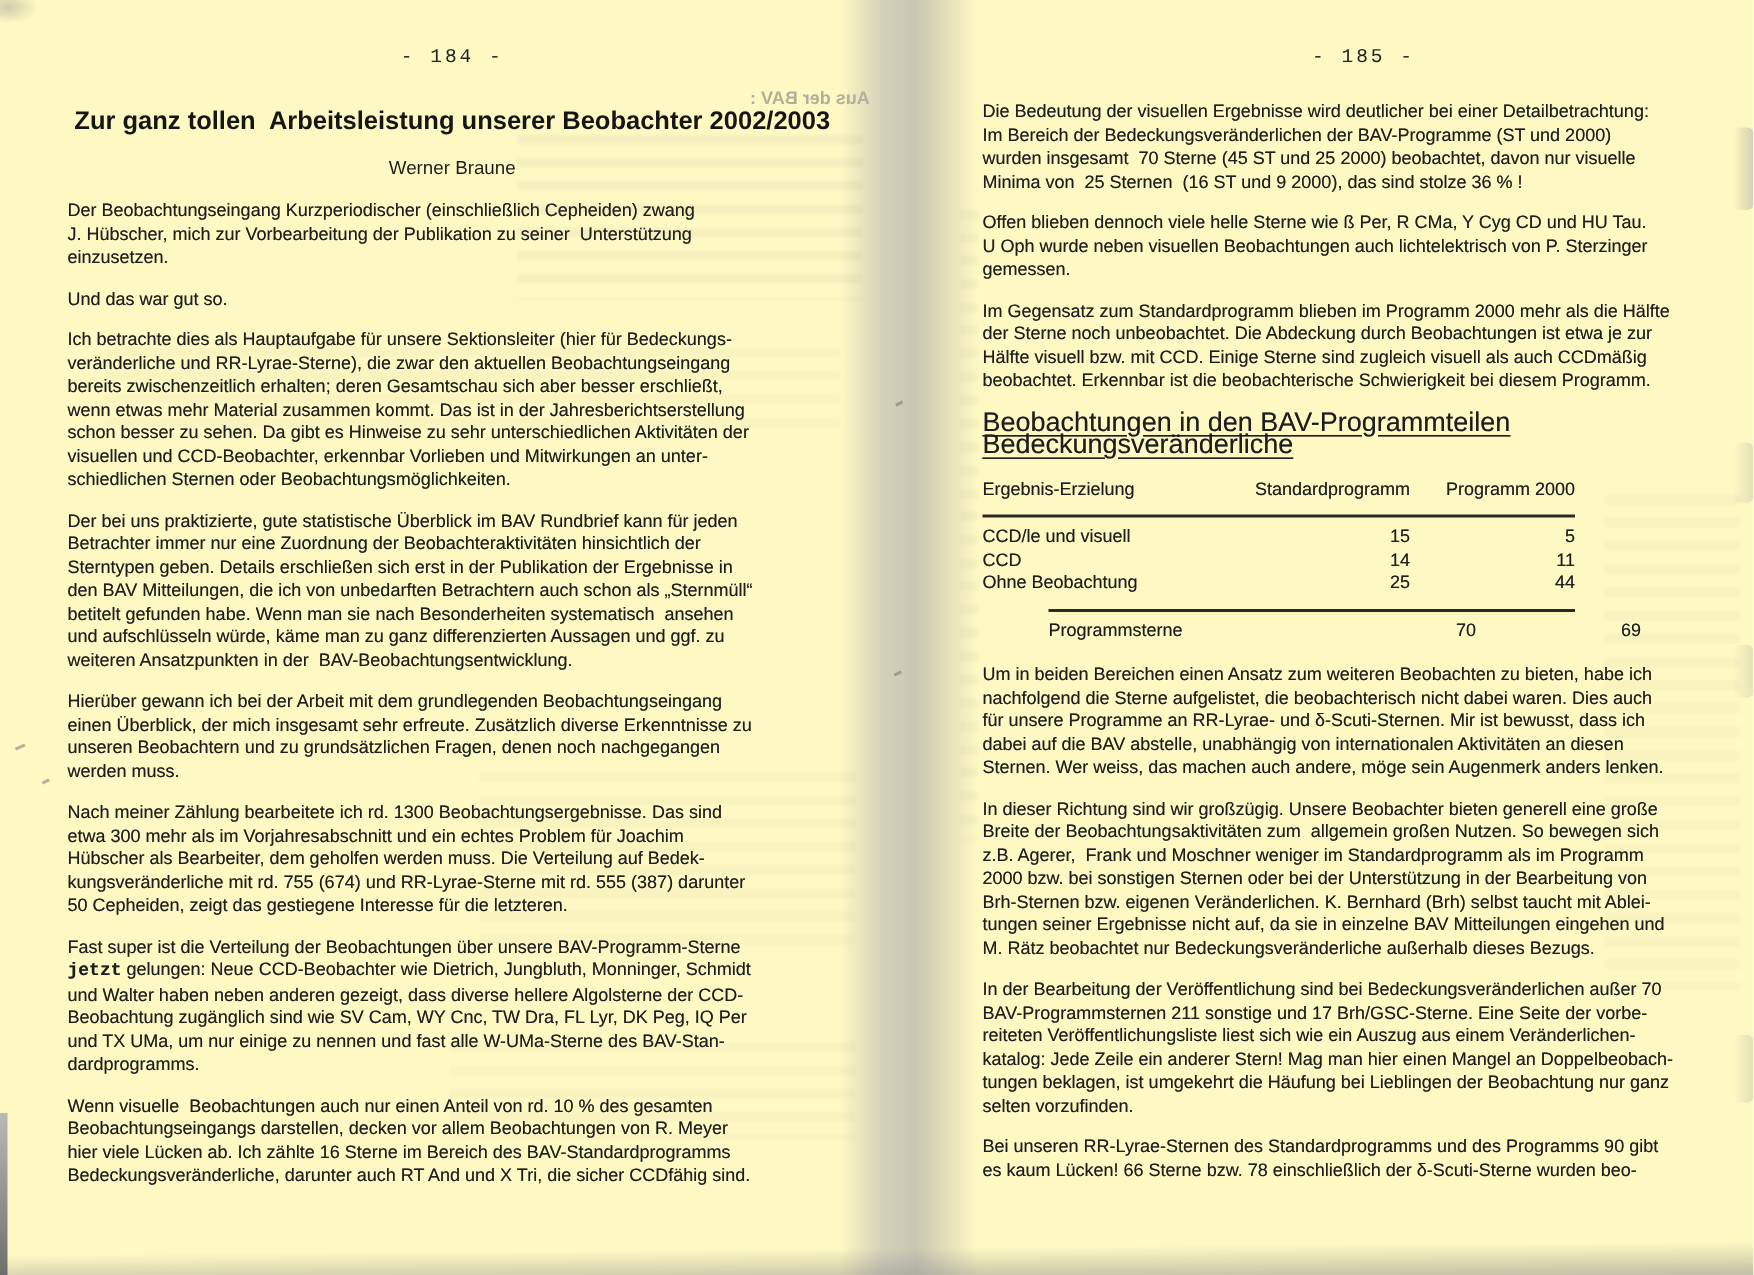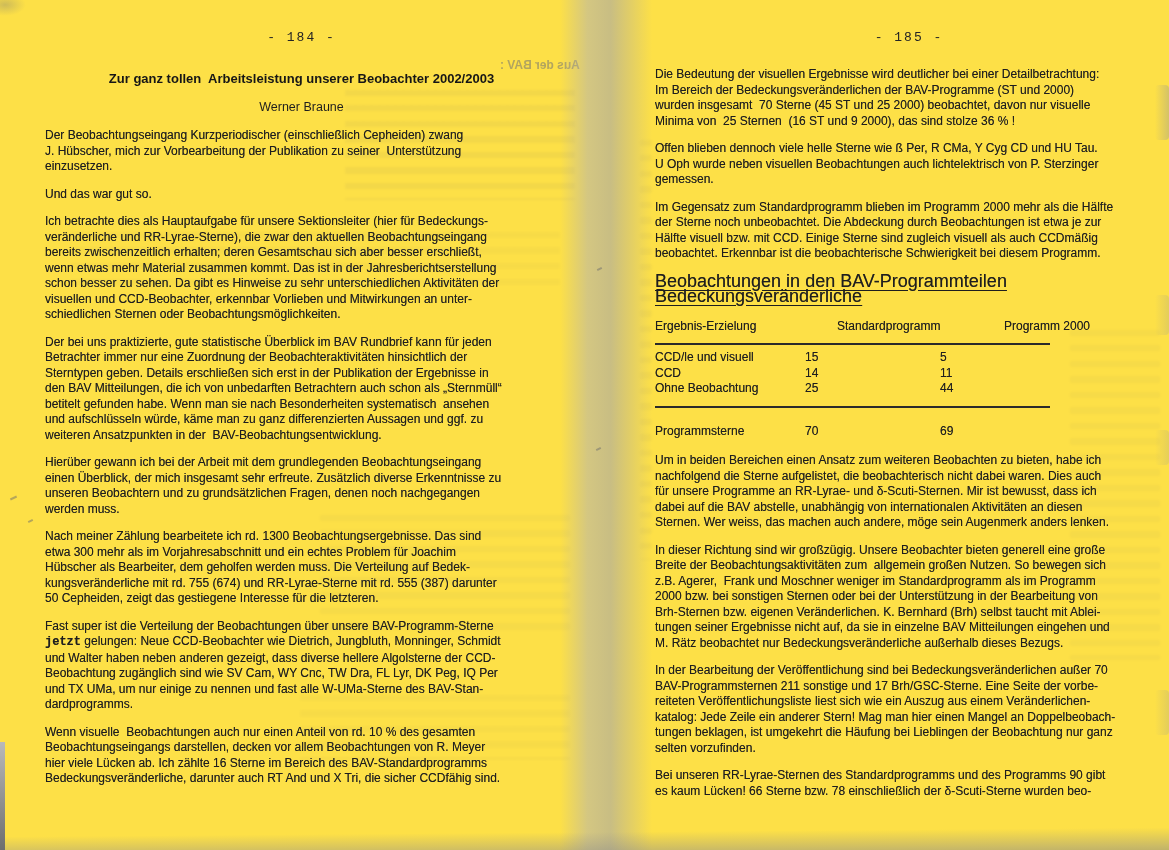--- a/index.html
+++ b/index.html
@@ -1,58 +1,58 @@
 <!DOCTYPE html>
 <html><head>
 <meta charset="utf-8">
 <style>
   html,body{margin:0;padding:0;background:#ffffff;}
   #scan{
     position:relative;
     width:1169px;height:850px;
-    background:#fde047;
+    background:#fef9c3;
     overflow:hidden;
     font-family:"Liberation Sans", sans-serif;
     color:#1e1e1e;
   }
   
   .page{position:absolute;top:0;}
   #page-184{left:8px;width:560px;padding:30px 10px 0 37px;box-sizing:border-box;}
   #page-185{left:648px;width:515px;padding:30px 0 0 7px;box-sizing:border-box;}
   .pagenum{
     text-align:center;
     font-family:"Liberation Mono", monospace;
     font-size:13px;letter-spacing:2px;
     margin:0 0 22px 0;color:#242424;
   }
   #page-184 .pagenum{margin-bottom:26px;}
   .doc-title{
-    text-align:center;font-weight:bold;font-size:13px;
+    text-align:center;font-weight:bold;font-size:17px;
     margin:0 0 14px 0;white-space:pre-wrap;color:#161616;
   }
   .author{text-align:center;font-size:12.5px;margin:0 0 14px 0;}
   .para{
     font-size:12px;line-height:15.5px;
     margin:0 0 12px 0;white-space:pre-wrap;
     text-shadow:0 0 .4px rgba(45,45,45,.65);
   }
   .para b{font-weight:bold;font-family:Liberation Mono, monospace;}
   
   .tbl-heading{
     font-size:18px;line-height:15.5px;margin:2px 0 14px 0;
     text-decoration:underline;text-underline-offset:3px;
     text-shadow:0 0 .4px rgba(45,45,45,.65);
   }
   .vtable{width:395px;font-size:12px;line-height:15.5px;margin:0 0 14px 0;
     text-shadow:0 0 .4px rgba(45,45,45,.65);}
   .vt-row{display:grid;grid-template-columns:150px 135px 110px;}
-  .vt-row .c2,.vt-row .c3{text-align:left;}
-  .vt-head{margin-bottom:9px;gap:32px;}
+  .vt-row .c2,.vt-row .c3{text-align:right;}
+  .vt-head{margin-bottom:9px;}
   .vt-body{border-top:2px solid #2a2a2a;padding-top:5px;}
-  .vt-foot{border-top:2px solid #2a2a2a;margin-top:9px;padding-top:16px;}
+  .vt-foot{border-top:2px solid #2a2a2a;margin-top:9px;padding-top:5px;margin-left:44px;}
   
   .artifact{position:absolute;pointer-events:none;}
   #gutter-shadow{
     left:560px;top:0;width:92px;height:850px;
     background:linear-gradient(to right,
       rgba(190,190,190,0) 0%,
       rgba(178,178,178,.55) 30%,
       rgba(168,168,168,.62) 55%,
       rgba(190,190,190,0) 100%);
   }

